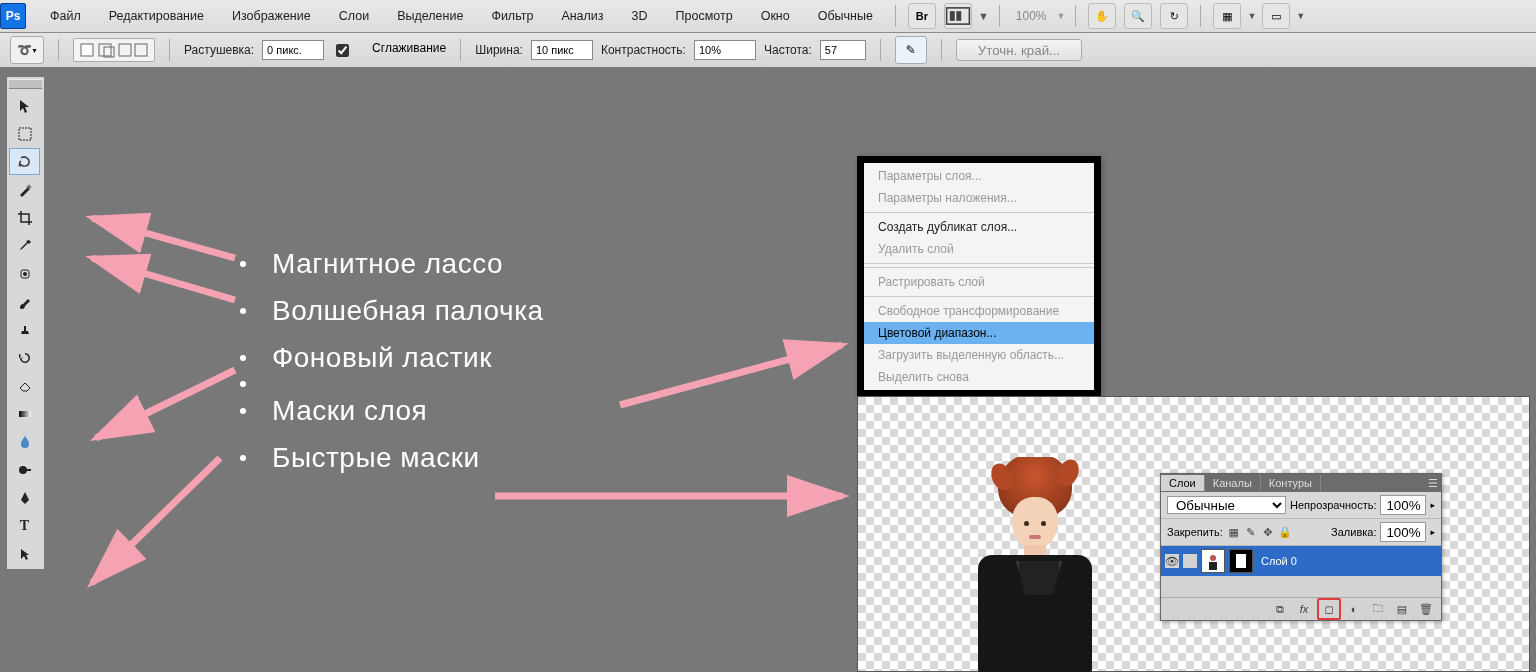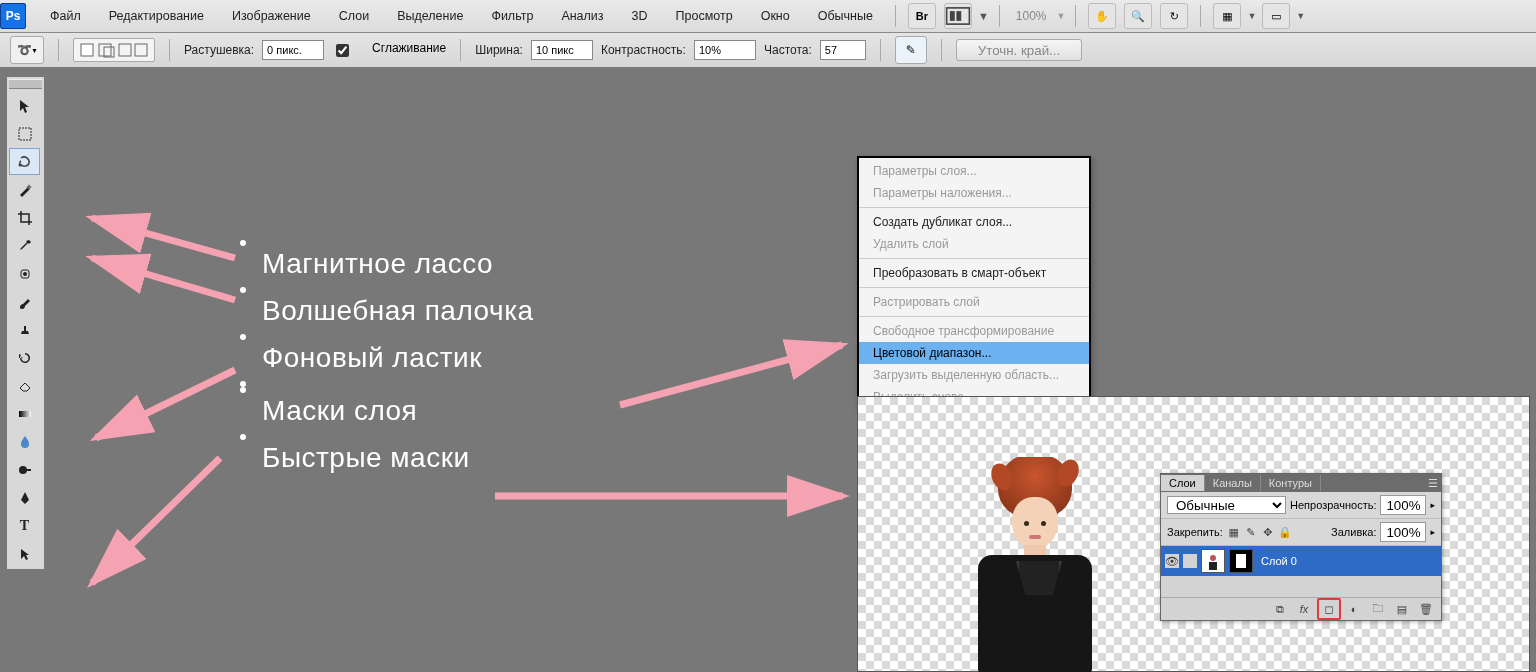--- a/index.html
+++ b/index.html
@@ -17,23 +17,23 @@
 .opt-check{accent-color:#333}
 .opt-btn{height:22px;padding:0 21px;border:1px solid #aaa;background:linear-gradient(#f5f5f5,#e1e1e1);border-radius:3px;color:#888}
 .opt-paint{width:30px;height:26px;border:1px solid #aaa;background:#eaf3f9;border-radius:3px;display:flex;align-items:center;justify-content:center}
 .canvas{position:absolute;top:67px;left:0;right:0;bottom:0;background:#787878}
 .toolbox{position:absolute;left:6px;top:76px;width:33px;background:#d8d8d8;border:1px solid #777;padding:2px;display:flex;flex-direction:column;gap:1px}
 .tb-handle{height:8px;background:#c0c0c0;margin-bottom:2px;border-top:1px solid #eee;border-bottom:1px solid #888}
 .tool{width:29px;height:25px;display:flex;align-items:center;justify-content:center;border:1px solid transparent;cursor:pointer;position:relative}
 .tool.sel{background:#dbe7f4;border:1px solid #7aa7d8}
 .tool svg{width:16px;height:16px}
 .overlay-list{position:absolute;left:240px;top:240px;color:#fff;font-size:28px;font-weight:300;line-height:1.68;font-family:"Century Gothic","Futura",Arial,sans-serif;letter-spacing:0.5px}
-.overlay-list .li{display:flex;gap:16px}
+.overlay-list .li{display:flex;align-items:center;gap:26px}
 .overlay-list .bullet{width:6px;height:6px;background:#fff;border-radius:50%}
-.ctxmenu{position:absolute;left:857px;top:156px;width:230px;background:#f4f4f4;border:2px solid #000000;box-shadow:2px 2px 6px rgba(0,0,0,0.25);padding:2px 0;font-size:12px}
+.ctxmenu{position:absolute;left:857px;top:156px;width:230px;background:#f4f4f4;border:7px solid #000000;box-shadow:2px 2px 6px rgba(0,0,0,0.25);padding:2px 0;font-size:12px}
 .ctx-item{padding:4px 14px;color:#222;cursor:pointer}
 .ctx-item.disabled{color:#9a9a9a}
 .ctx-item.hl{background:#6cb2f0;color:#000}
 .ctx-sep{height:1px;background:#ccc;margin:3px 0}
 .canvas-window{position:absolute;left:857px;top:396px;width:671px;height:274px;background-image:repeating-conic-gradient(#fff 0 25%,#d9d9d9 0 50%);background-size:16px 16px;border:1px solid #555}
 .child-shape{position:absolute;left:110px;top:60px;width:130px;height:215px;overflow:hidden}
 .hair{position:absolute;top:-4px;left:30px;width:74px;height:66px;background:radial-gradient(circle at 50% 35%,#c9552e,#7a2f14);border-radius:50% 50% 45% 45%;filter:blur(0.5px)}
 .hair:before,.hair:after{content:"";position:absolute;width:20px;height:28px;background:#b24825;border-radius:50%}
 .hair:before{left:-6px;top:10px;transform:rotate(-25deg)}
 .hair:after{right:-6px;top:6px;transform:rotate(25deg)}
@@ -293,21 +293,20 @@
   <line x1="495" y1="496" x2="843" y2="496" stroke="#f5a3b3" stroke-width="7" marker-end="url(#ah)"></line>
 </svg>
 
 <div class="ctxmenu">
   <div class="ctx-item disabled">Параметры слоя...</div>
   <div class="ctx-item disabled">Параметры наложения...</div>
   <div class="ctx-sep"></div>
   <div class="ctx-item">Создать дубликат слоя...</div>
   <div class="ctx-item disabled">Удалить слой</div>
   <div class="ctx-sep"></div>
-  <div class="ctx-item">Преобразовать в смарт-объект</div>
   <div class="ctx-sep"></div>
   <div class="ctx-item disabled">Растрировать слой</div>
   <div class="ctx-sep"></div>
   <div class="ctx-item disabled">Свободное трансформирование</div>
   <div class="ctx-item hl">Цветовой диапазон...</div>
   <div class="ctx-item disabled">Загрузить выделенную область...</div>
   <div class="ctx-item disabled">Выделить снова</div>
 </div>
 
 <div class="canvas-window">

